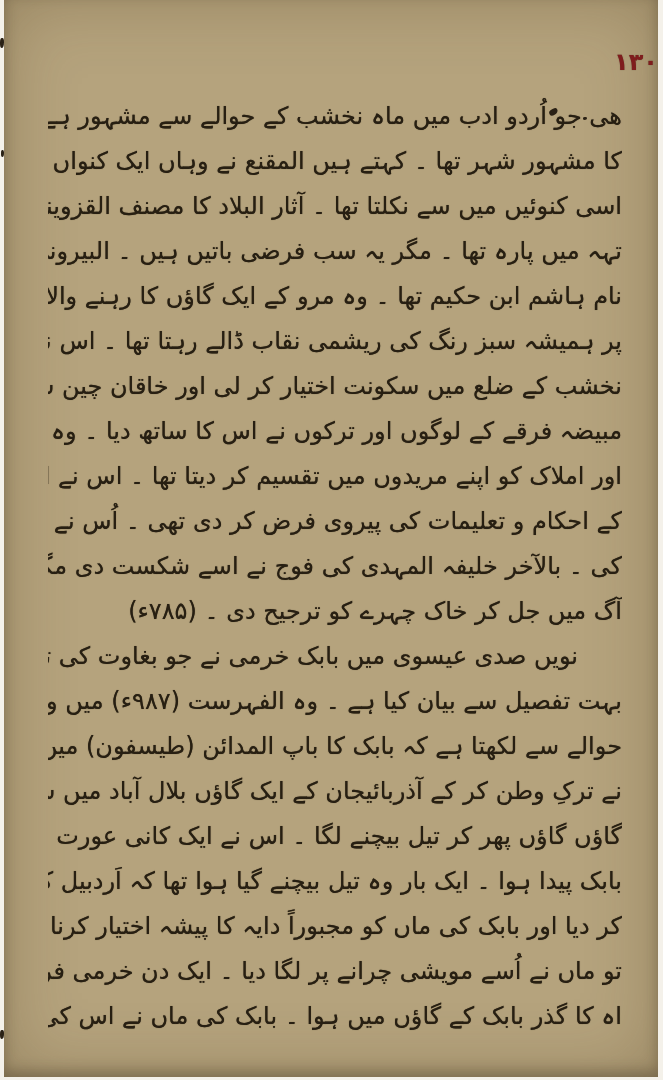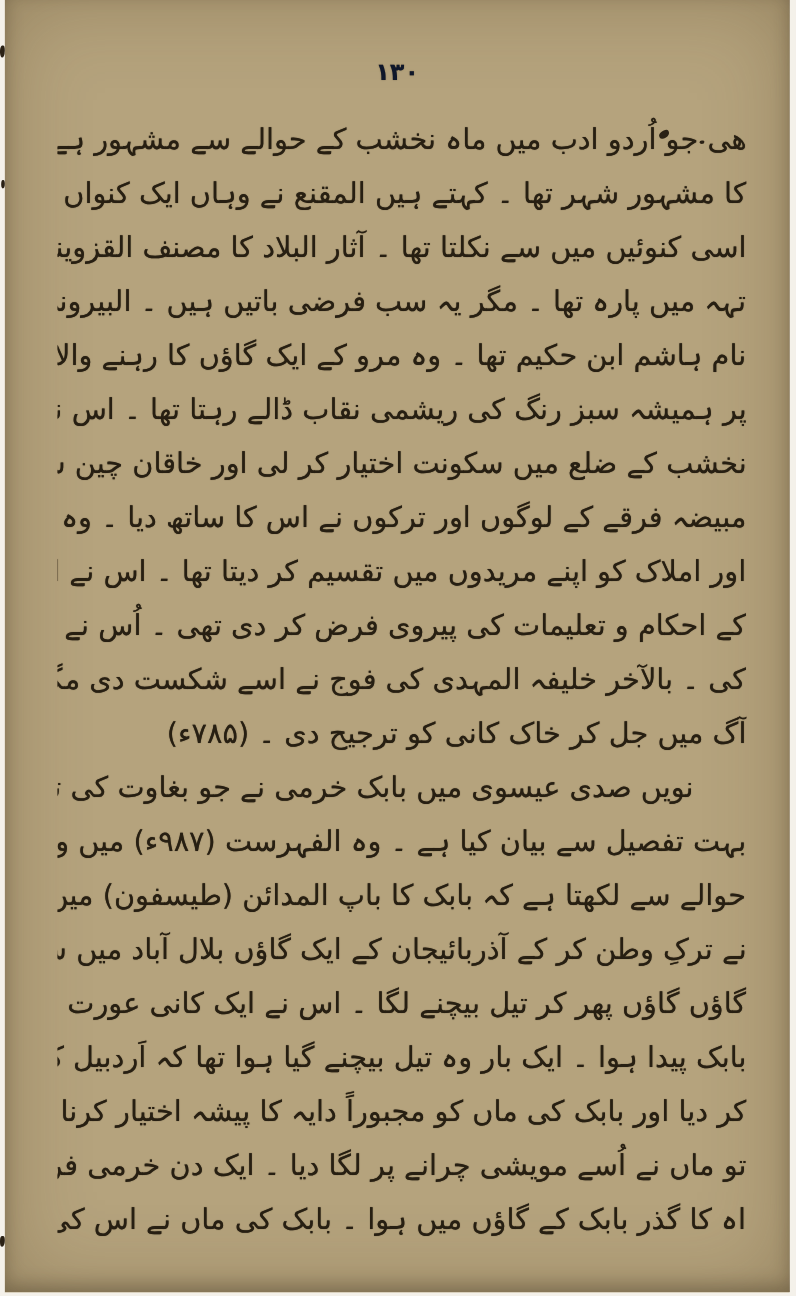--- a/index.html
+++ b/index.html
@@ -44,24 +44,23 @@
     
     background-color: #b5a37d;
     box-shadow: inset 0 0 70px rgba(80, 60, 30, 0.30), inset 0 -6px 14px rgba(50, 40, 25, 0.35);
   }
 
   .page-number {
     position: absolute;
     top: 48px;
     left: 0;
     right: 0;
-    text-align: center;
-    font-size: 20px;
+    font-size: 24px;
     font-weight: bold;
-    color: #0f172a;
+    color: #7f1d1d;
     letter-spacing: 1px;
     direction: rtl;
     text-shadow: 0 0 1px rgba(50, 40, 26, 0.6);
   }
 
   .text-block {
     position: absolute;
     top: 94px;
     right: 36px;
     left: 44px;
@@ -108,21 +107,21 @@
         <div class="line">کا مشہور شہر تھا ۔ کہتے ہیں المقنع نے وہاں ایک کنواں بنوایا تھا اور اس کا مصنوعی چاند</div>
         <div class="line">اسی کنوئیں میں سے نکلتا تھا ۔ آثار البلاد کا مصنف القزوینی لکھتا ہے کہ کنوئیں کی</div>
         <div class="line">تہہ میں پارہ تھا ۔ مگر یہ سب فرضی باتیں ہیں ۔ البیرونی کے قول کے مطابق المقنع کا</div>
         <div class="line">نام ہاشم ابن حکیم تھا ۔ وہ مرو کے ایک گاؤں کا رہنے والا تھا ۔ وہ کانا تھا اس لئے چہرے</div>
         <div class="line">پر ہمیشہ سبز رنگ کی ریشمی نقاب ڈالے رہتا تھا ۔ اس نے دریائے جیحون عبور کر کے</div>
         <div class="line">نخشب کے ضلع میں سکونت اختیار کر لی اور خاقان چین سے مدد کا طالب ہوا ۔</div>
         <div class="line">مبیضہ فرقے کے لوگوں اور ترکوں نے اس کا ساتھ دیا ۔ وہ دشمنوں کی عورتوں</div>
         <div class="line">اور املاک کو اپنے مریدوں میں تقسیم کر دیتا تھا ۔ اس نے اپنے مریدوں پر مزدک</div>
         <div class="line">کے احکام و تعلیمات کی پیروی فرض کر دی تھی ۔ اُس نے چودہ سال تک حکومت</div>
         <div class="line">کی ۔ بالآخر خلیفہ المہدی کی فوج نے اسے شکست دی مگر اس نے قید ہونے کے بجائے</div>
-        <div class="line para-end">آگ میں جل کر خاک کانی کو ترجیح دی ۔ (۷۸۵ء)</div>
+        <div class="line para-end">آگ میں جل کر خاک چہرے کو ترجیح دی ۔ (۷۸۵ء)</div>
         <div class="line indent">نویں صدی عیسوی میں بابک خرمی نے جو بغاوت کی تھی ابنِ ندیم نے اُس کا حال</div>
         <div class="line">بہت تفصیل سے بیان کیا ہے ۔ وہ الفہرست (۹۸۷ء) میں واقد ابن عمر التمیمی کے</div>
         <div class="line">حوالے سے لکھتا ہے کہ بابک کا باپ المدائن (طیسفون) میں تیل بیچتا تھا ۔ پھر اس</div>
         <div class="line">نے ترکِ وطن کر کے آذربائیجان کے ایک گاؤں بلال آباد میں سکونت اختیار کر لی اور</div>
         <div class="line">گاؤں گاؤں پھر کر تیل بیچنے لگا ۔ اس نے ایک کانی عورت سے شادی کی جس کے بطن سے</div>
         <div class="line">بابک پیدا ہوا ۔ ایک بار وہ تیل بیچنے گیا ہوا تھا کہ اَردبیل کے قریب کسی نے اسے قتل</div>
         <div class="line">کر دیا اور بابک کی ماں کو مجبوراً دایہ کا پیشہ اختیار کرنا پڑا ۔ بابک دس سال کا ہوا</div>
         <div class="line">تو ماں نے اُسے مویشی چرانے پر لگا دیا ۔ ایک دن خرمی فرقے کے جاودان نامی ایک</div>
         <div class="line">اہ کا گذر بابک کے گاؤں میں ہوا ۔ بابک کی ماں نے اس کی مہمانداری کی تو جاودان نے</div>
       </div>

